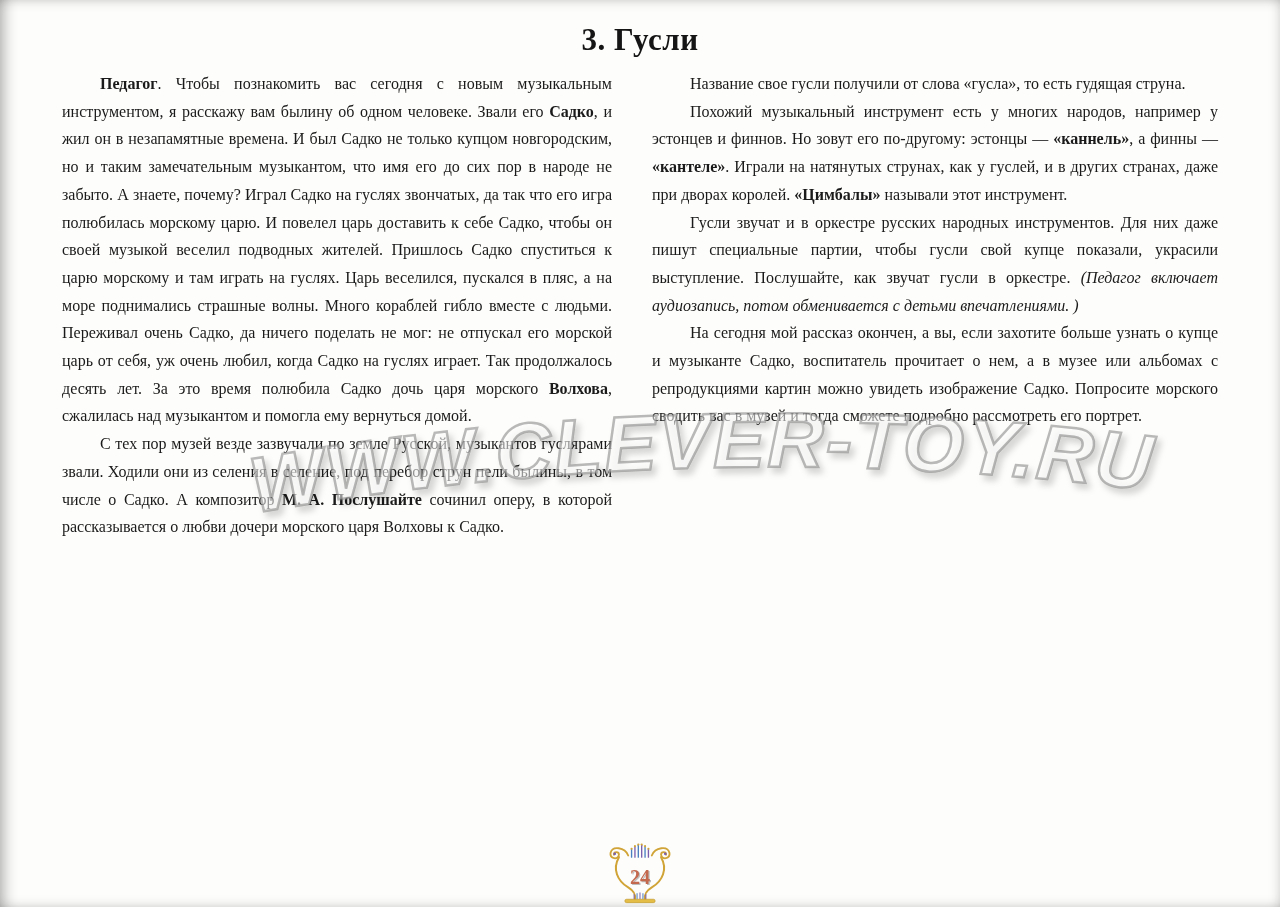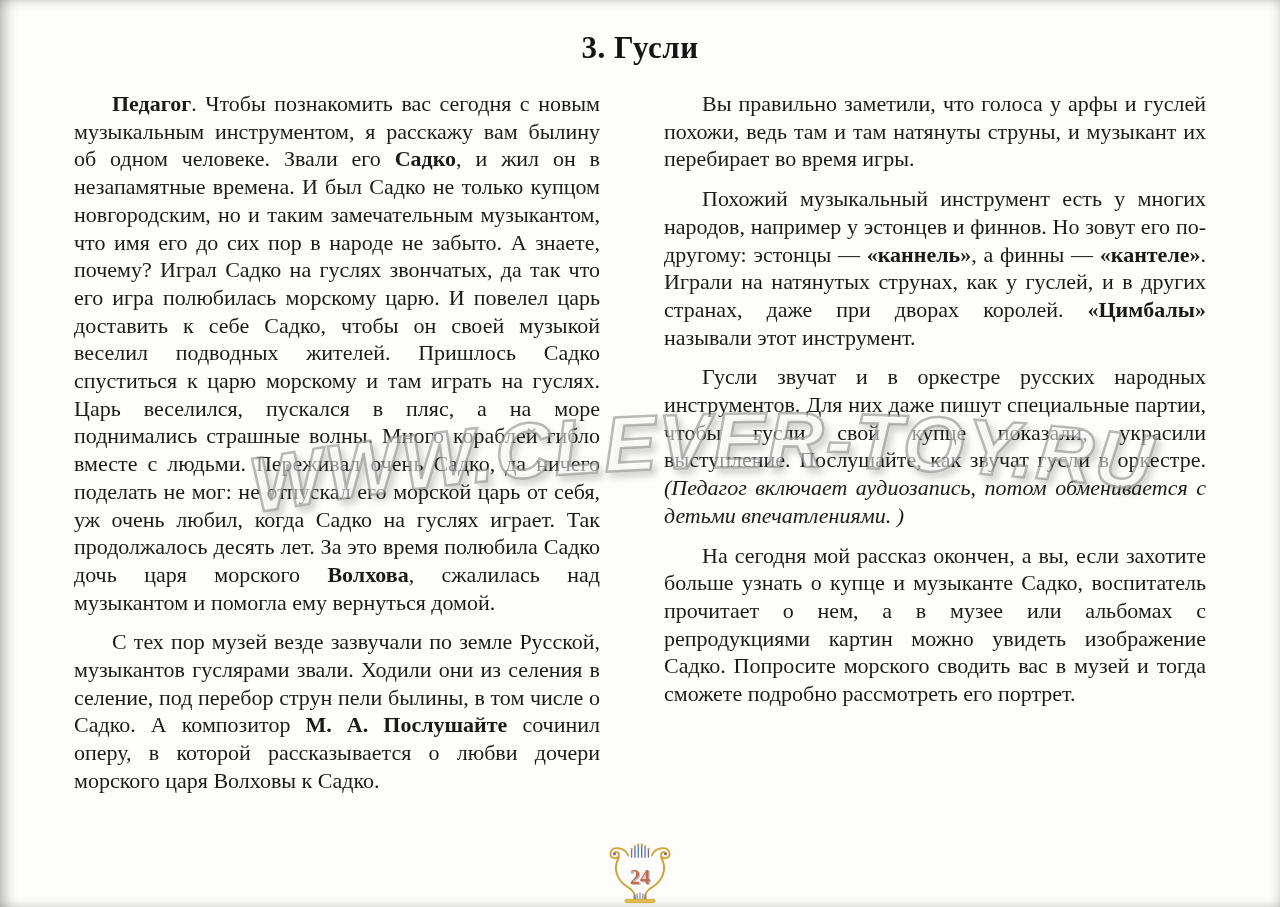--- a/index.html
+++ b/index.html
@@ -14,38 +14,38 @@
     width:1280px;height:907px;
     background:#fdfdfb;
     box-shadow:
       inset 14px 0 14px -10px rgba(0,0,0,.30),
       inset 0 10px 12px -9px rgba(0,0,0,.18),
       inset -10px 0 12px -9px rgba(0,0,0,.16),
       inset 0 -10px 12px -9px rgba(0,0,0,.16);
     overflow:hidden;
   }
   .title{
-    margin:30px 0 12px;
+    margin:22px 0 12px;
     text-align:center;
     font-size:31px;
     font-weight:700;
     letter-spacing:.5px;
     color:#151515;
   }
   .cols{
     display:flex;
     padding:0 62px;
     gap:40px;
   }
   .col{color:#1a1a1a;}
   .col.left{width:550px;}
   .col.right{width:566px;}
   .para{
-    margin:12px;
-    font-size:22px;
+    margin:0;
+    font-size:16px;
     line-height:27.7px;
     text-align:justify;
     text-indent:38px;
     hyphens:auto;
     -webkit-hyphens:auto;
   }
   .run-b{font-weight:700;}
   .run-i{font-style:italic;}
   .run-bi{font-weight:700;}
   .watermark{
@@ -68,21 +68,21 @@
 <div class="page">
 
   <h1 class="title">3. Гусли</h1>
 
   <div class="cols">
     <div class="col left" id="col-left">
         <p class="para"><span class="run-b">Педагог</span><span class="run-n">. Чтобы познакомить вас сегодня с новым музыкальным инструментом, я расскажу вам былину об одном человеке. Звали его </span><span class="run-b">Садко</span><span class="run-n">, и жил он в незапамятные времена. И был Садко не только купцом новгородским, но и таким замечательным музыкантом, что имя его до сих пор в народе не забыто. А знаете, почему? Играл Садко на гуслях звончатых, да так что его игра полюбилась морскому царю. И повелел царь доставить к себе Садко, чтобы он своей музыкой веселил подводных жителей. Пришлось Садко спуститься к царю морскому и там играть на гуслях. Царь веселился, пускался в пляс, а на море поднимались страшные волны. Много кораблей гибло вместе с людьми. Переживал очень Садко, да ничего поделать не мог: не отпускал его морской царь от себя, уж очень любил, когда Садко на гуслях играет. Так продолжалось десять лет. За это время полюбила Садко дочь царя морского </span><span class="run-b">Волхова</span><span class="run-n">, сжалилась над музыкантом и помогла ему вернуться домой.</span></p>
         <p class="para"><span class="run-n">С тех пор музей везде зазвучали по земле Русской, музыкантов гуслярами звали. Ходили они из селения в селение, под перебор струн пели былины, в том числе о Садко. А композитор </span><span class="run-bi">М. А. Послушайте</span><span class="run-n"> сочинил оперу, в которой рассказывается о любви дочери морского царя Волховы к Садко.</span></p>
       </div>
     <div class="col right" id="col-right">
-        <p class="para"><span class="run-n">Вы правильно заметили, что голоса у арфы и гуслей похожи, ведь там и там натянуты струны, и музыкант их перебирает во время игры.</span></p>
+        <p class="para"><span class="run-n">Название свое гусли получили от слова «гусла», то есть гудящая струна.</span></p>
         <p class="para"><span class="run-n">Похожий музыкальный инструмент есть у многих народов, например у эстонцев и финнов. Но зовут его по-другому: эстонцы — </span><span class="run-bi">«каннель»</span><span class="run-n">, а финны — </span><span class="run-bi">«кантеле»</span><span class="run-n">. Играли на натянутых струнах, как у гуслей, и в других странах, даже при дворах королей. </span><span class="run-bi">«Цимбалы»</span><span class="run-n"> называли этот инструмент.</span></p>
         <p class="para"><span class="run-n">Гусли звучат и в оркестре русских народных инструментов. Для них даже пишут специальные партии, чтобы гусли свой купце показали, украсили выступление. Послушайте, как звучат гусли в оркестре. </span><span class="run-i">(Педагог включает аудиозапись, потом обменивается с детьми впечатлениями. )</span></p>
         <p class="para"><span class="run-n">На сегодня мой рассказ окончен, а вы, если захотите больше узнать о купце и музыканте Садко, воспитатель прочитает о нем, а в музее или альбомах с репродукциями картин можно увидеть изображение Садко. Попросите морского сводить вас в музей и тогда сможете подробно рассмотреть его портрет.</span></p>
       </div>
   </div>
 
   <svg class="watermark" width="940" height="170" viewBox="0 0 940 170">
     <defs>
       <filter id="wmShadow" x="-20%" y="-20%" width="140%" height="160%">
         <feDropShadow dx="4" dy="5" stdDeviation="3" flood-color="#000000" flood-opacity="0.28"></feDropShadow>

